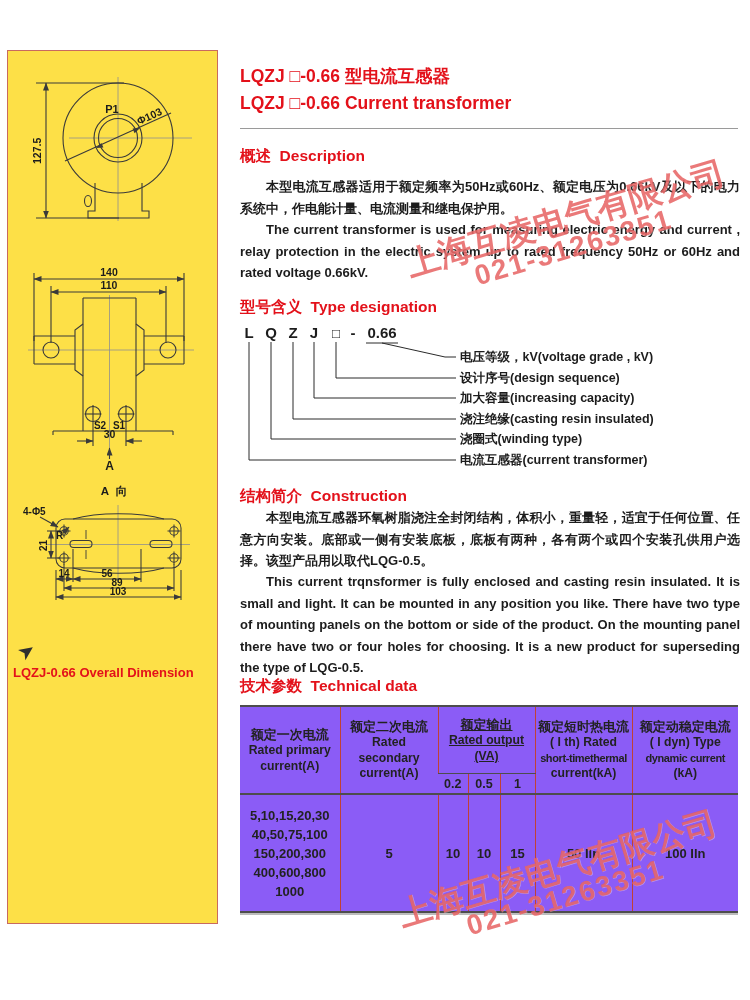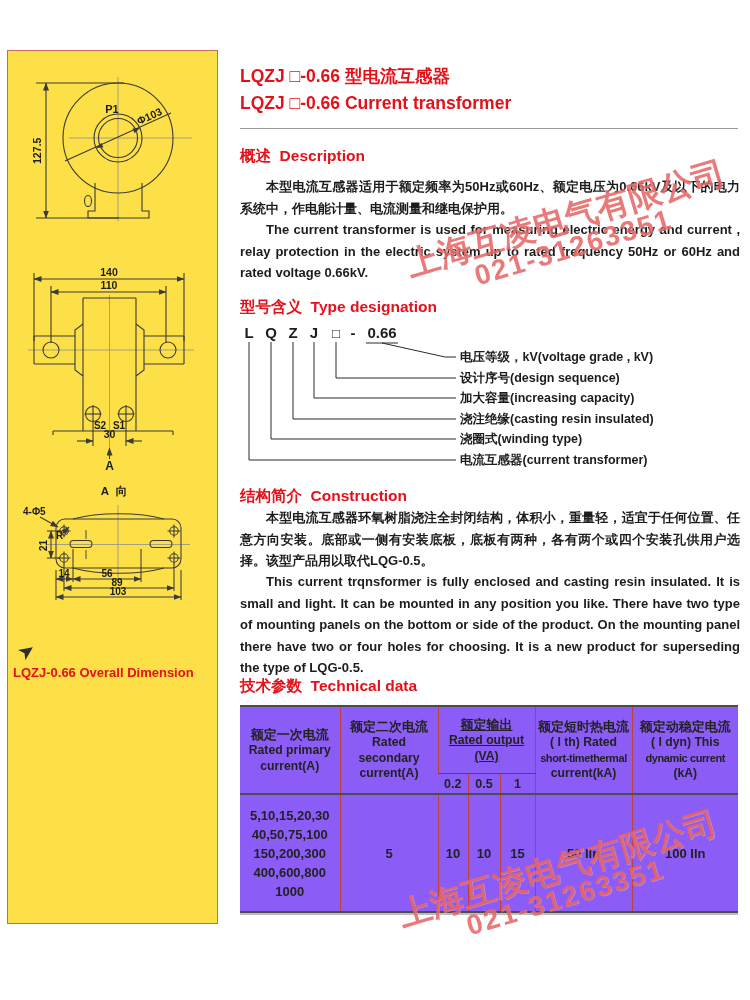--- a/index.html
+++ b/index.html
@@ -287,21 +287,21 @@
         <div class="en">(VA)</div>
       </th>
       <th rowspan="2">
         <div class="zh">额定短时热电流</div>
         <div class="en">( I th) Rated</div>
         <div class="en tight">short-timethermal</div>
         <div class="en">current(kA)</div>
       </th>
       <th rowspan="2">
         <div class="zh">额定动稳定电流</div>
-        <div class="en">( I dyn) This</div>
+        <div class="en">( I dyn) Type</div>
         <div class="en tight">dynamic current</div>
         <div class="en">(kA)</div>
       </th>
     </tr>
     <tr class="h2row">
       <th>0.2</th>
       <th>0.5</th>
       <th>1</th>
     </tr>
   </thead>

